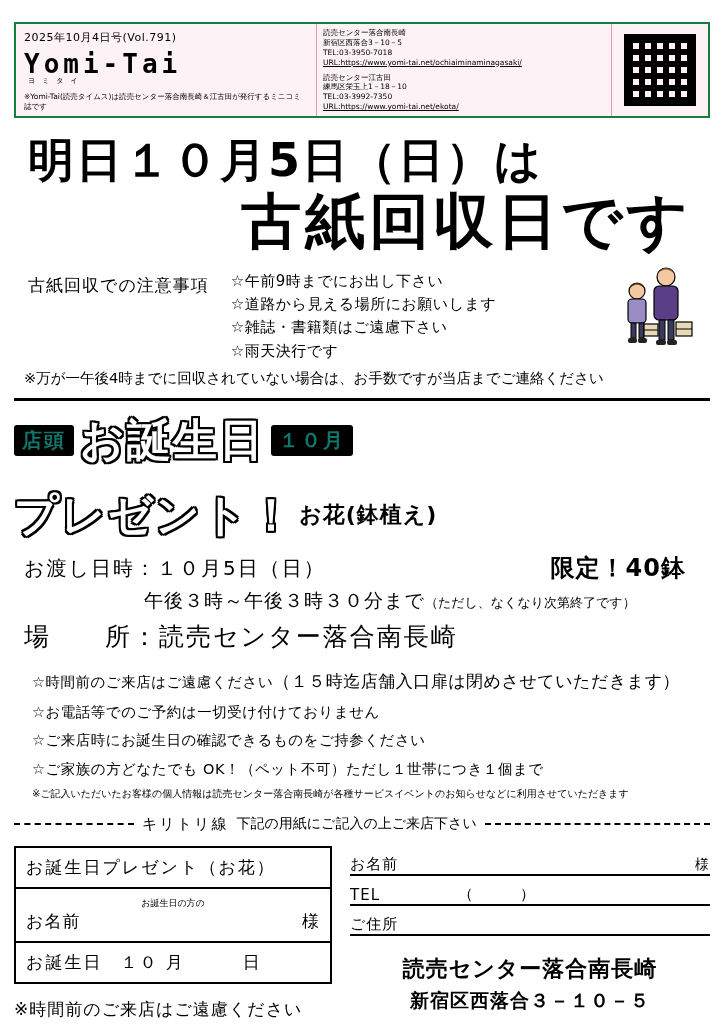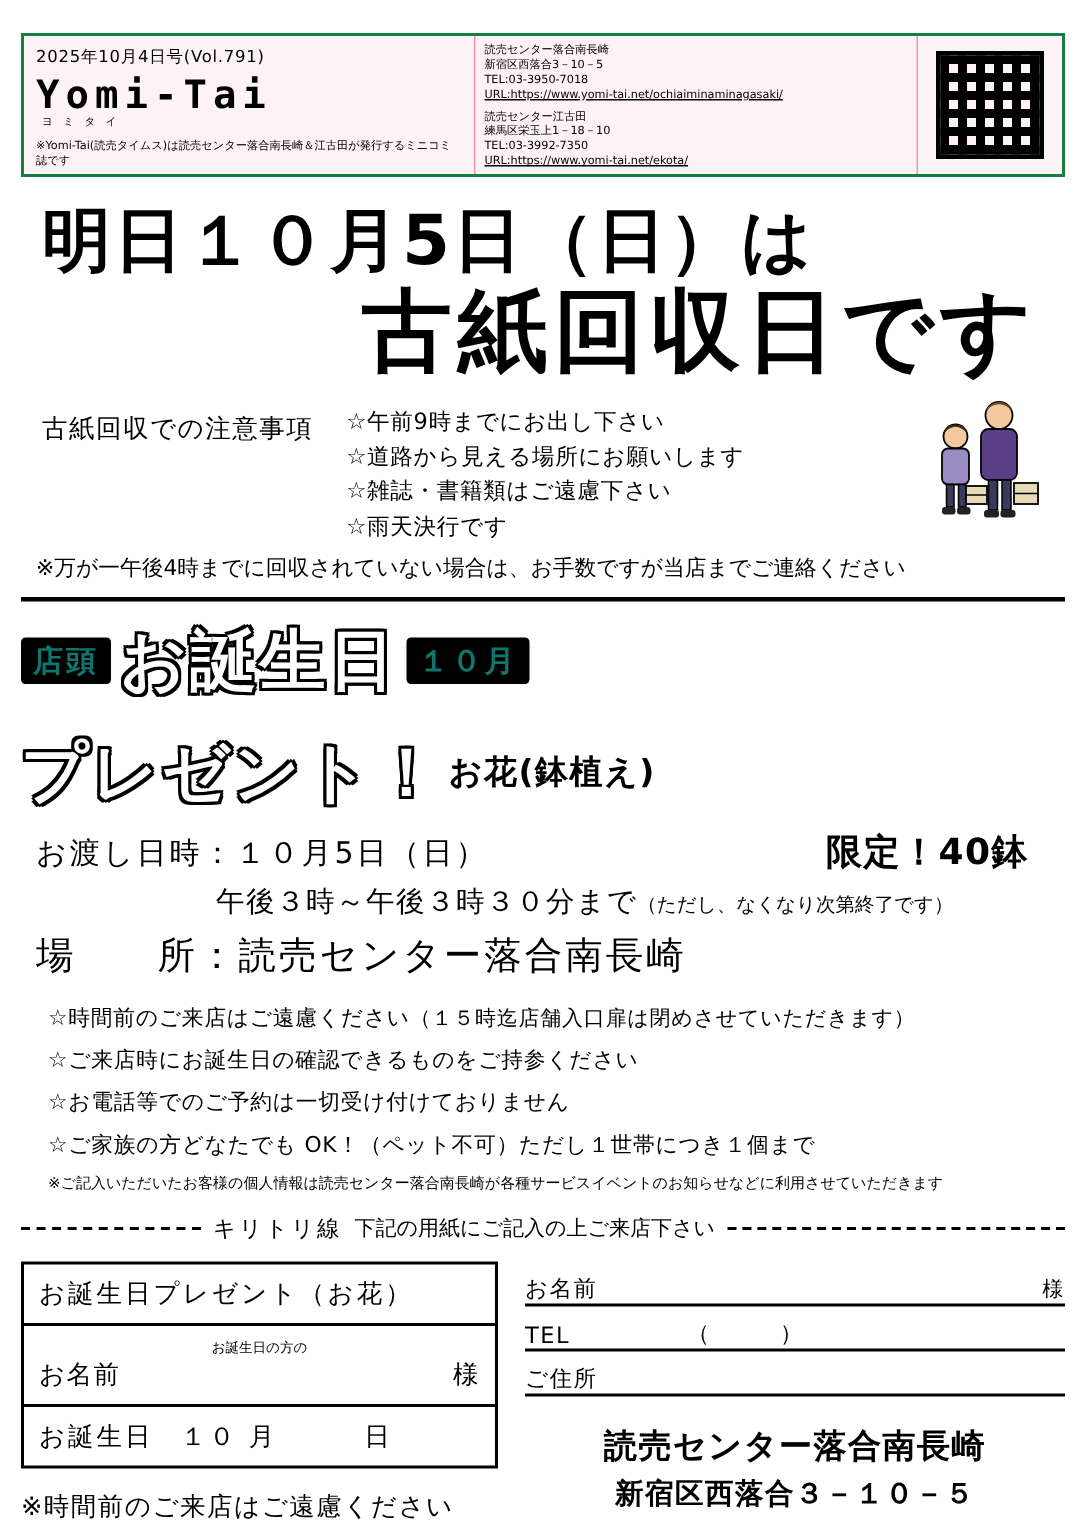--- a/index.html
+++ b/index.html
@@ -78,21 +78,21 @@
   .b-row2{display:flex;align-items:center;gap:4px;margin-top:16px;}
 
   .details{margin-top:10px;padding-left:10px;}
   .d1{font-size:20px;letter-spacing:2px;}
   .d2{font-size:19px;letter-spacing:1px;margin-top:4px;padding-left:120px;}
   .d2 small{font-size:13px;letter-spacing:0;}
   .d3{font-size:25px;letter-spacing:2px;margin-top:6px;}
   .d-right{font-size:24px;font-weight:bold;text-align:right;padding-right:24px;margin-top:-30px;letter-spacing:1px;}
 
   .bullets{margin-top:12px;padding-left:18px;font-size:14.5px;line-height:1.95;letter-spacing:.5px;}
-  .bullets small{font-size:14px;font-family:Liberation Serif, serif;}
+  .bullets small{font-size:17px;}
   .privacy{font-size:10px;margin-top:4px;padding-left:18px;letter-spacing:0;}
 
   
   .cutline{display:flex;align-items:center;margin-top:14px;gap:8px;}
   .dash{flex:0 0 120px;border-top:2px dashed #000;height:0;}
   .dash.r{flex:1;}
   .cut-label{font-size:15px;letter-spacing:2px;white-space:nowrap;}
   .cut-sub{font-size:14px;white-space:nowrap;}
 
   
@@ -213,22 +213,22 @@
     </div>
     <div class="d3">
       <span>場　　所：</span><span>読売センター落合南長崎</span>
     </div>
   </div>
 
   <div class="bullets">
     <div>
       <span>☆時間前のご来店はご遠慮ください</span><small>（１５時迄店舗入口扉は閉めさせていただきます）</small>
     </div>
+    <div>☆お電話等でのご予約は一切受け付けておりません</div>
     <div>☆ご来店時にお誕生日の確認できるものをご持参ください</div>
-    <div>☆お電話等でのご予約は一切受け付けておりません</div>
     <div>☆ご家族の方どなたでも OK！（ペット不可）ただし１世帯につき１個まで</div>
   </div>
   <div class="privacy">※ご記入いただいたお客様の個人情報は読売センター落合南長崎が各種サービスイベントのお知らせなどに利用させていただきます</div>
 
   <div class="cutline">
     <div class="dash"></div>
     <div class="cut-label">キリトリ線</div>
     <div class="cut-sub">下記の用紙にご記入の上ご来店下さい</div>
     <div class="dash r"></div>
   </div>

